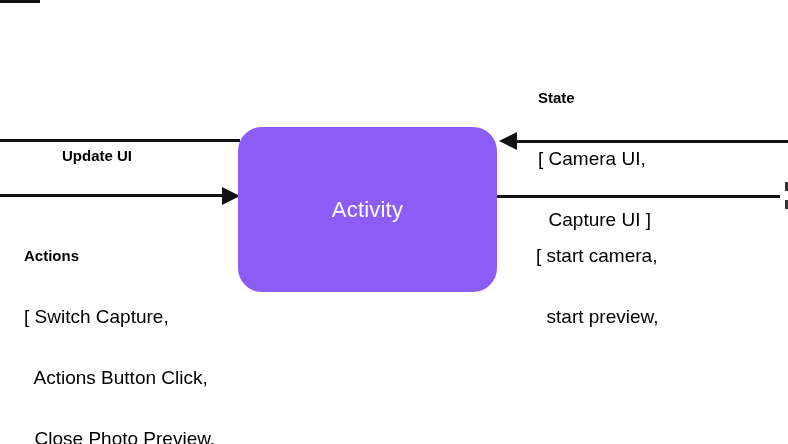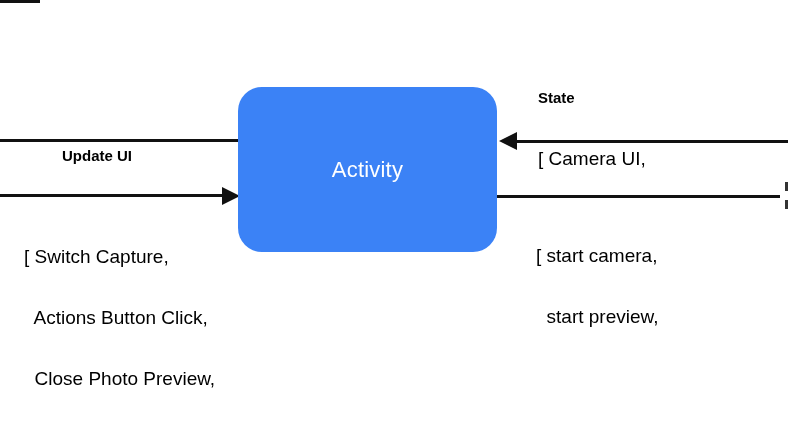--- a/index.html
+++ b/index.html
@@ -126,34 +126,36 @@
   <div class="edge-line line-update-ui"></div>
   <div class="edge-line line-actions"></div>
   <div class="edge-line line-state"></div>
   <div class="edge-line line-ops"></div>
 
   <div class="arrowhead arrow-right"></div>
   <div class="arrowhead arrow-left"></div>
   <div class="edge-stub"></div>
   <div class="edge-stub lower"></div>
 
-  <div class="activity-node" style="background: #3b82f6;">
+  <div class="activity-node" style="background: #8b5cf6; margin-top: 40px;">
     <span class="activity-label" style="color: rgb(255, 255, 255);">Activity</span>
   </div>
 
   <div class="block block-update-ui">
     <div class="heading">Update UI</div>
   </div>
 
   <div class="block block-state">
     <div class="heading">State</div>
     <div class="item">[ Camera UI,</div>
+    <div class="item">  Capture UI ]</div>
   </div>
 
   <div class="block block-actions">
+    <div class="heading">Actions</div>
     <div class="item">[ Switch Capture,</div>
     <div class="item">  Actions Button Click,</div>
     <div class="item">  Close Photo Preview,</div>
     
     
   </div>
 
   <div class="block block-ops">
     <div class="item">[ start camera,</div>
     <div class="item">  start preview,</div>

